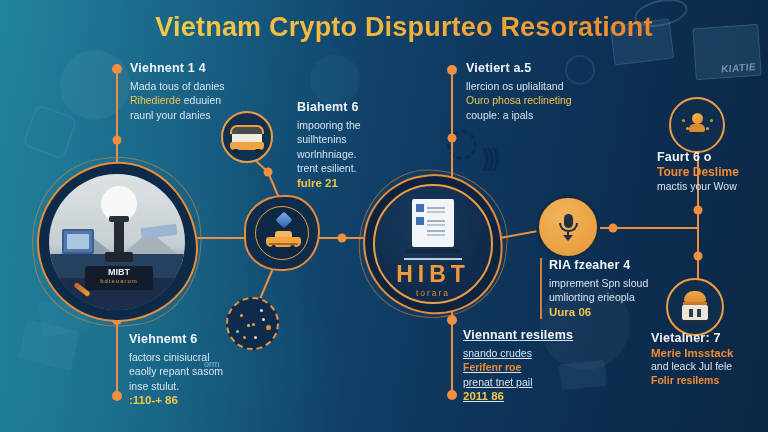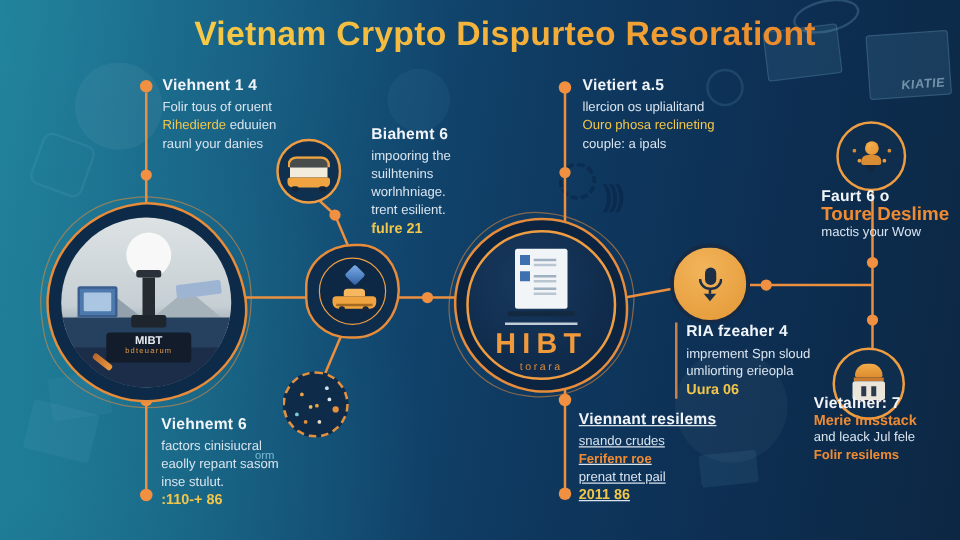--- a/index.html
+++ b/index.html
@@ -256,21 +256,21 @@
     <div class="band"></div>
     <div class="mach-body">
       <div class="slot"></div>
         <div class="slot"></div>
     </div>
     <div class="mach-base"></div>
   </div>
 
   <div class="block" style="left:130px;top:61px;width:130px;">
     <h3>Viehnent 1 4</h3>
-    <div>Folir tous of oruent</div>
+    <div>Mada tous of danies</div>
     <div>
       <span class="hl-y">Rihedierde</span><span> eduuien</span>
     </div>
     <div>raunl your danies</div>
   </div>
 
   <div class="block" style="left:297px;top:100px;width:112px;">
     <h3>Biahemt 6</h3>
     <div>impooring the</div>
     <div>suilhtenins</div>
@@ -304,24 +304,24 @@
   <div class="block" style="left:463px;top:328px;width:140px;text-decoration:underline;">
     <h3>Viennant resilems</h3>
     <div>snando crudes</div>
     <div class="hl-o">Ferifenr roe</div>
     <div>prenat tnet pail</div>
     <div class="foot">2011 86</div>
   </div>
 
   <div class="block" style="left:657px;top:150px;width:108px;line-height:14px;">
     <h3 style="margin-bottom:1px;">Faurt 6 o</h3>
-    <div class="hl-o" style="font-size:15px;">Toure Deslime</div>
+    <div class="hl-o" style="font-size:12px;">Toure Deslime</div>
     <div>mactis your Wow</div>
   </div>
 
-  <div class="block" style="left:651px;top:316px;width:112px;line-height:13.5px;">
+  <div class="block" style="left:651px;top:332px;width:112px;line-height:13.5px;">
     <h3 style="margin-bottom:1px;">Vietalner: 7</h3>
     <div class="hl-o" style="font-size:11.5px;">Merie Imsstack</div>
     <div>and leack Jul fele</div>
     <div class="hl-o">Folir resilems</div>
   </div>
 
 </div>
 
 </body></html>

